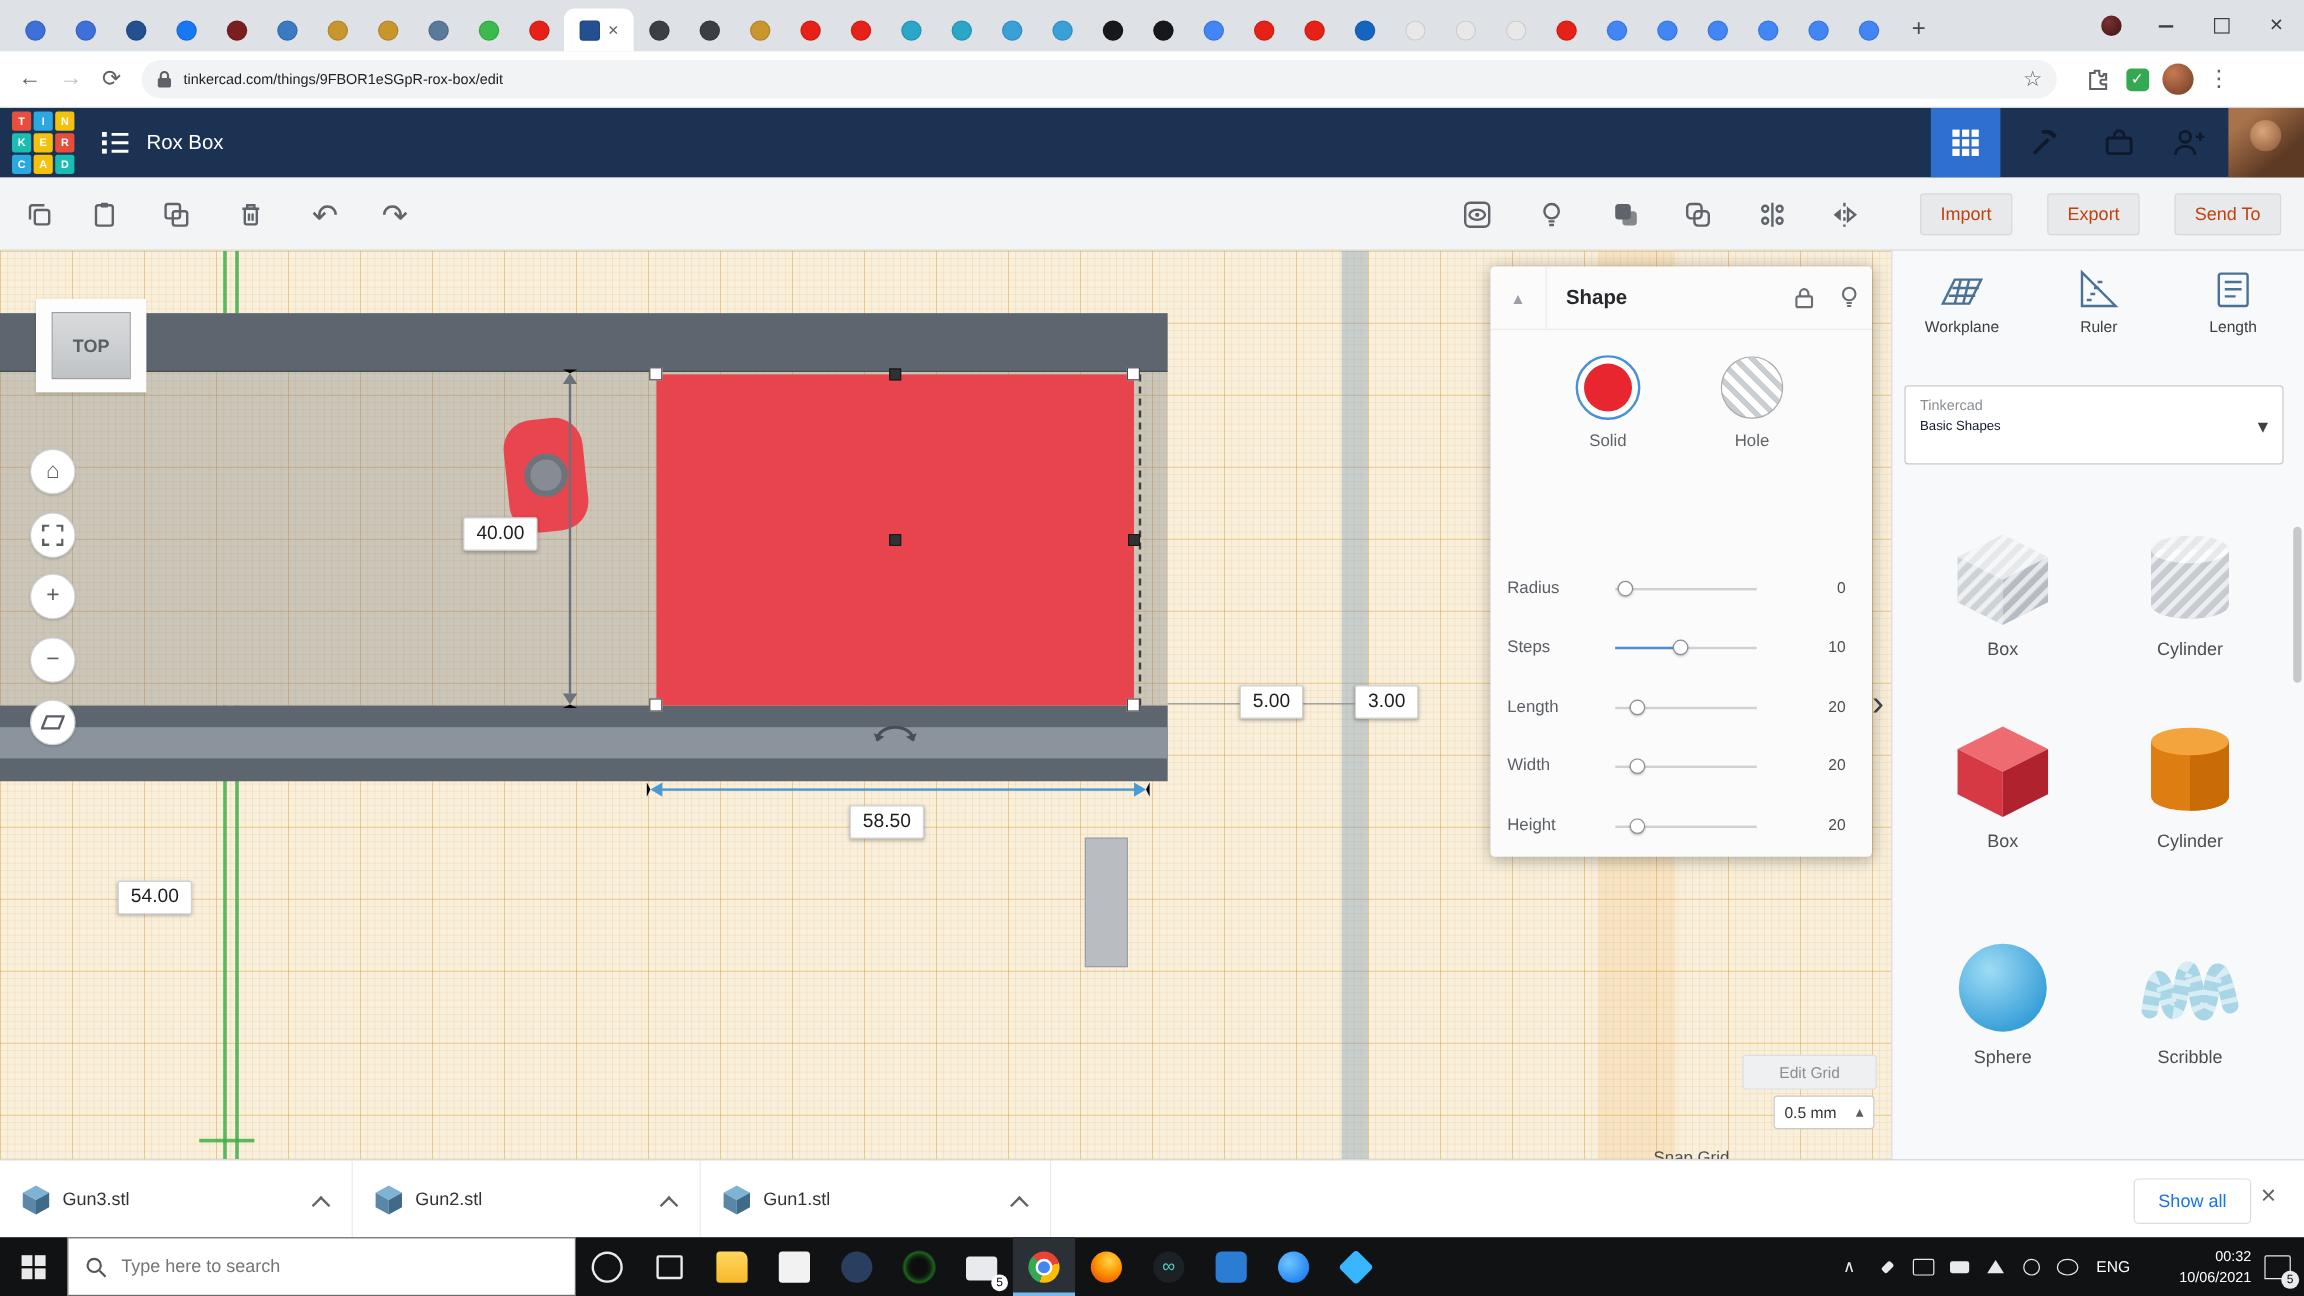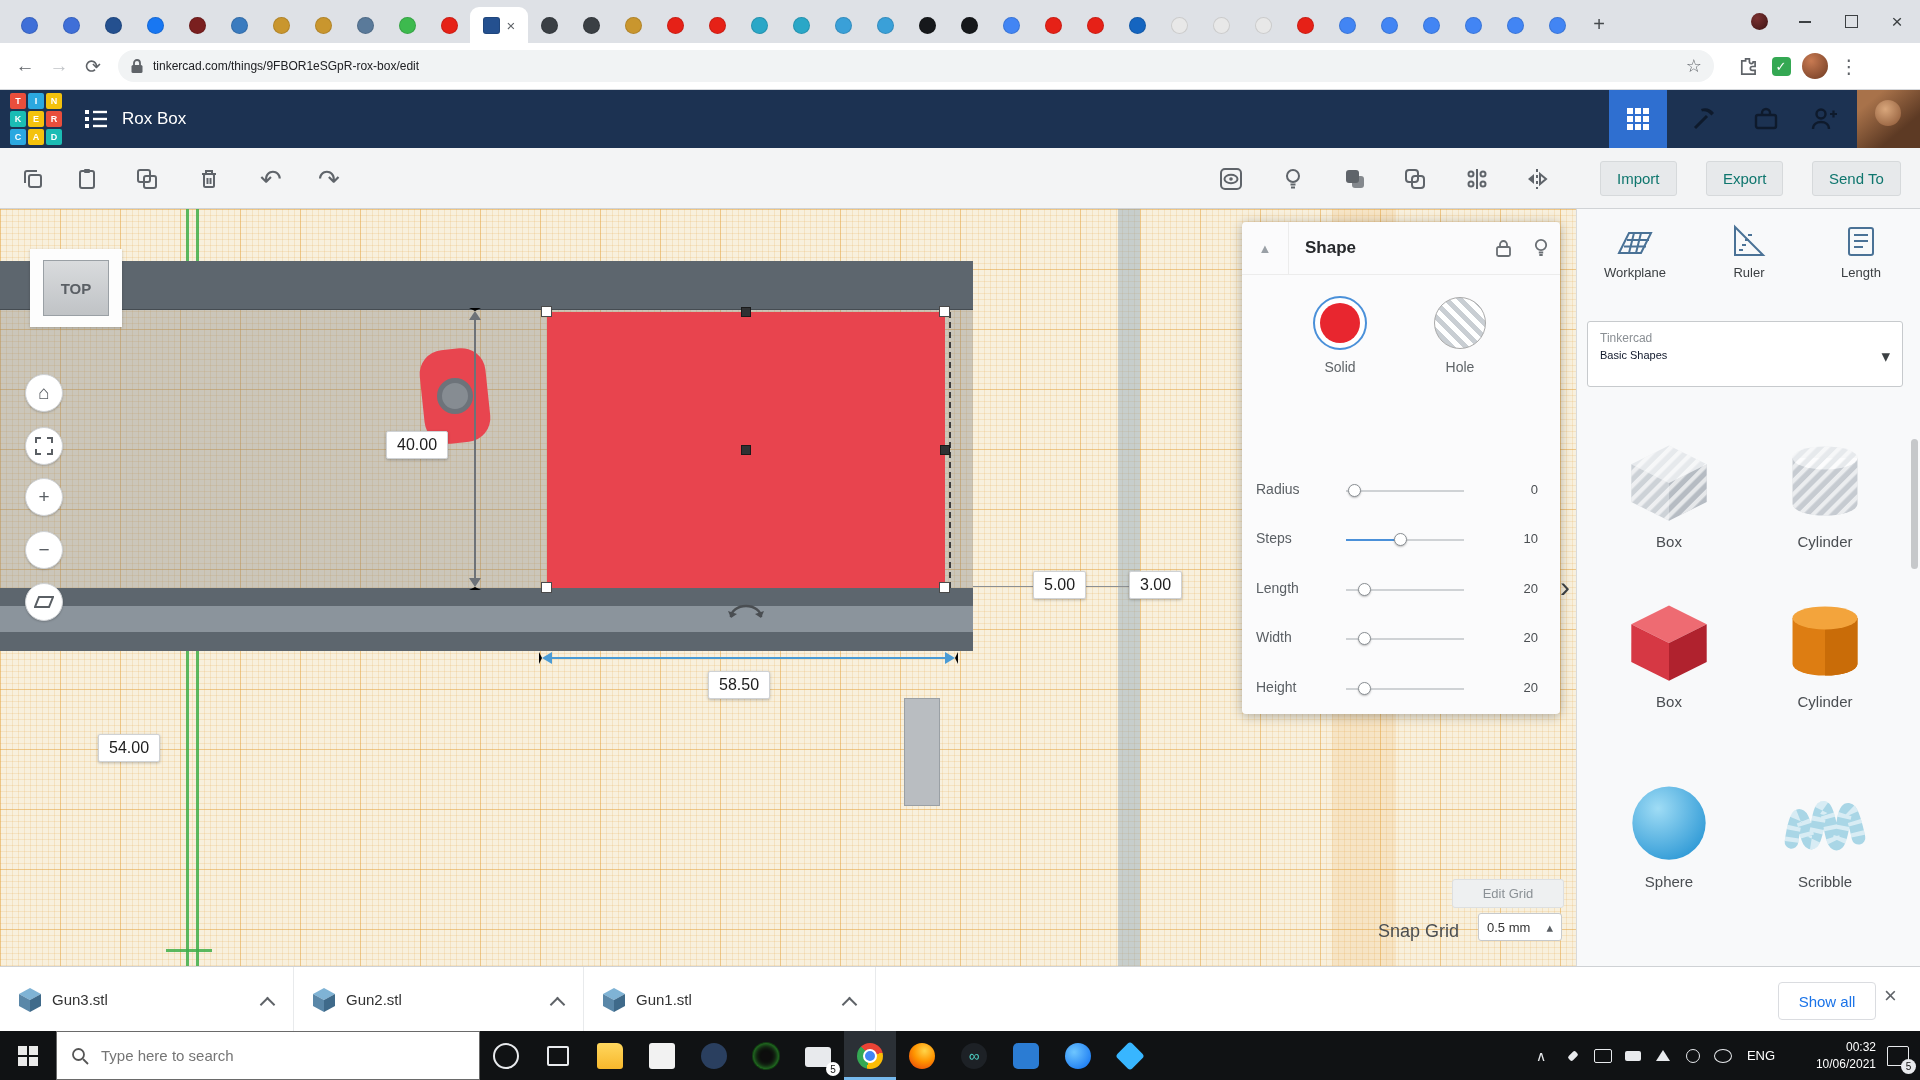--- a/index.html
+++ b/index.html
@@ -41,21 +41,21 @@
   .hdrbtn{position:absolute;top:0;height:58px;display:flex;align-items:center;justify-content:center}
   #gridbtn{left:1609px;width:58px;background:#2f6fd0}
   .gridglyph{display:grid;grid-template-columns:repeat(3,6px);grid-auto-rows:6px;gap:2px}
   .gridglyph i{background:#fff}
   #tcavatar{position:absolute;left:1857px;top:0;width:63px;height:58px;background:linear-gradient(140deg,#a8724a 20%,#5d3a24 70%);}
   #tcavatar::after{content:"";position:absolute;left:18px;top:10px;width:26px;height:26px;border-radius:50%;background:radial-gradient(circle at 40% 35%,#d9a77c,#8a5534)}
 
   
   #edtoolbar{position:absolute;left:0;top:148px;width:1920px;height:61px;background:#f3f4f5;border-bottom:1px solid #d0d3d6;box-sizing:border-box}
   .tbic{position:absolute;top:16px;width:30px;height:30px;display:flex;align-items:center;justify-content:center;color:#5f646a;font-size:26px}
-  .tbtn{position:absolute;top:13px;height:35px;background:#e7e9eb;border:1px solid #d6d9db;border-radius:3px;display:flex;align-items:center;justify-content:center;font-size:15px;color:#0f766e;padding:0 16px;box-sizing:border-box}
+  .tbtn{position:absolute;top:13px;height:35px;background:#e7e9eb;border:1px solid #d6d9db;border-radius:3px;display:flex;align-items:center;justify-content:center;font-size:15px;color:#c2410c;padding:0 16px;box-sizing:border-box}
 
   
   #canvas{position:absolute;left:0;top:209px;width:1920px;height:757px;overflow:hidden;background-color:#f8f0dd;
     background-image:
       linear-gradient(rgba(226,156,50,.40) 1px,transparent 1px),
       linear-gradient(90deg,rgba(226,156,50,.40) 1px,transparent 1px),
       linear-gradient(rgba(226,156,50,.16) 1px,transparent 1px),
       linear-gradient(90deg,rgba(226,156,50,.16) 1px,transparent 1px);
     background-size:60px 60px,60px 60px,6px 6px,6px 6px}
   .grayfill{background:rgba(128,130,128,.38)}
@@ -80,21 +80,21 @@
   .matlabel{margin-top:9px;font-size:14px;color:#5f6468}
   .srow{position:absolute;left:0;width:318px;height:40px}
   .slabel{position:absolute;left:14px;top:10px;font-size:14px;color:#5a5f64}
   .strack{position:absolute;left:104px;top:19px;width:118px;height:2px;background:#cfd2d5}
   .sfill{position:absolute;left:0;top:0;height:2px;background:#4a90d9}
   .sknob{position:absolute;top:-6px;width:13px;height:13px;border-radius:50%;background:#fff;border:1px solid #8a8f94;box-shadow:0 1px 2px rgba(0,0,0,.25);box-sizing:border-box}
   .sval{position:absolute;right:22px;top:11px;font-size:13px;color:#4a4e52}
 
   
   #editgrid{position:absolute;left:1452px;top:670px;width:110px;height:27px;background:#eef0f1;border:1px solid #dcdfe1;border-radius:3px;color:#8a9095;font-size:13px;display:flex;align-items:center;justify-content:center}
-  #snaplabel{position:absolute;left:1378px;top:712px;font-size:18px;color:#4a4e52}
+  #snaplabel{position:absolute;left:1378px;top:747px;font-size:14px;color:#4a4e52}
   #snapdd{position:absolute;left:1478px;top:704px;width:84px;height:28px;background:#fff;border:1px solid #c7cacd;border-radius:3px;display:flex;align-items:center;justify-content:space-between;padding:0 8px;box-sizing:border-box;font-size:13px;color:#333}
   #sb-collapse{position:absolute;left:1552px;top:352px;width:26px;height:52px;display:flex;align-items:center;justify-content:center;font-size:30px;color:#3f4447}
 
   
   #sidebar{position:absolute;left:1576px;top:209px;width:344px;height:757px;background:#f8f9fa;border-left:1px solid #d8dadc;box-sizing:border-box}
   .tool{position:absolute;top:14px;width:112px;display:flex;flex-direction:column;align-items:center}
   .tool .tl{margin-top:6px;font-size:13px;color:#3c4043}
   #libdd{position:absolute;left:10px;top:112px;width:316px;height:66px;background:#fff;border:1px solid #c7cacd;border-radius:3px;box-sizing:border-box;padding:9px 12px}
   #libbrand{font-size:12px;color:#8a8f94}
   #libname{font-size:11px;color:#0f172a;margin-top:4px}

